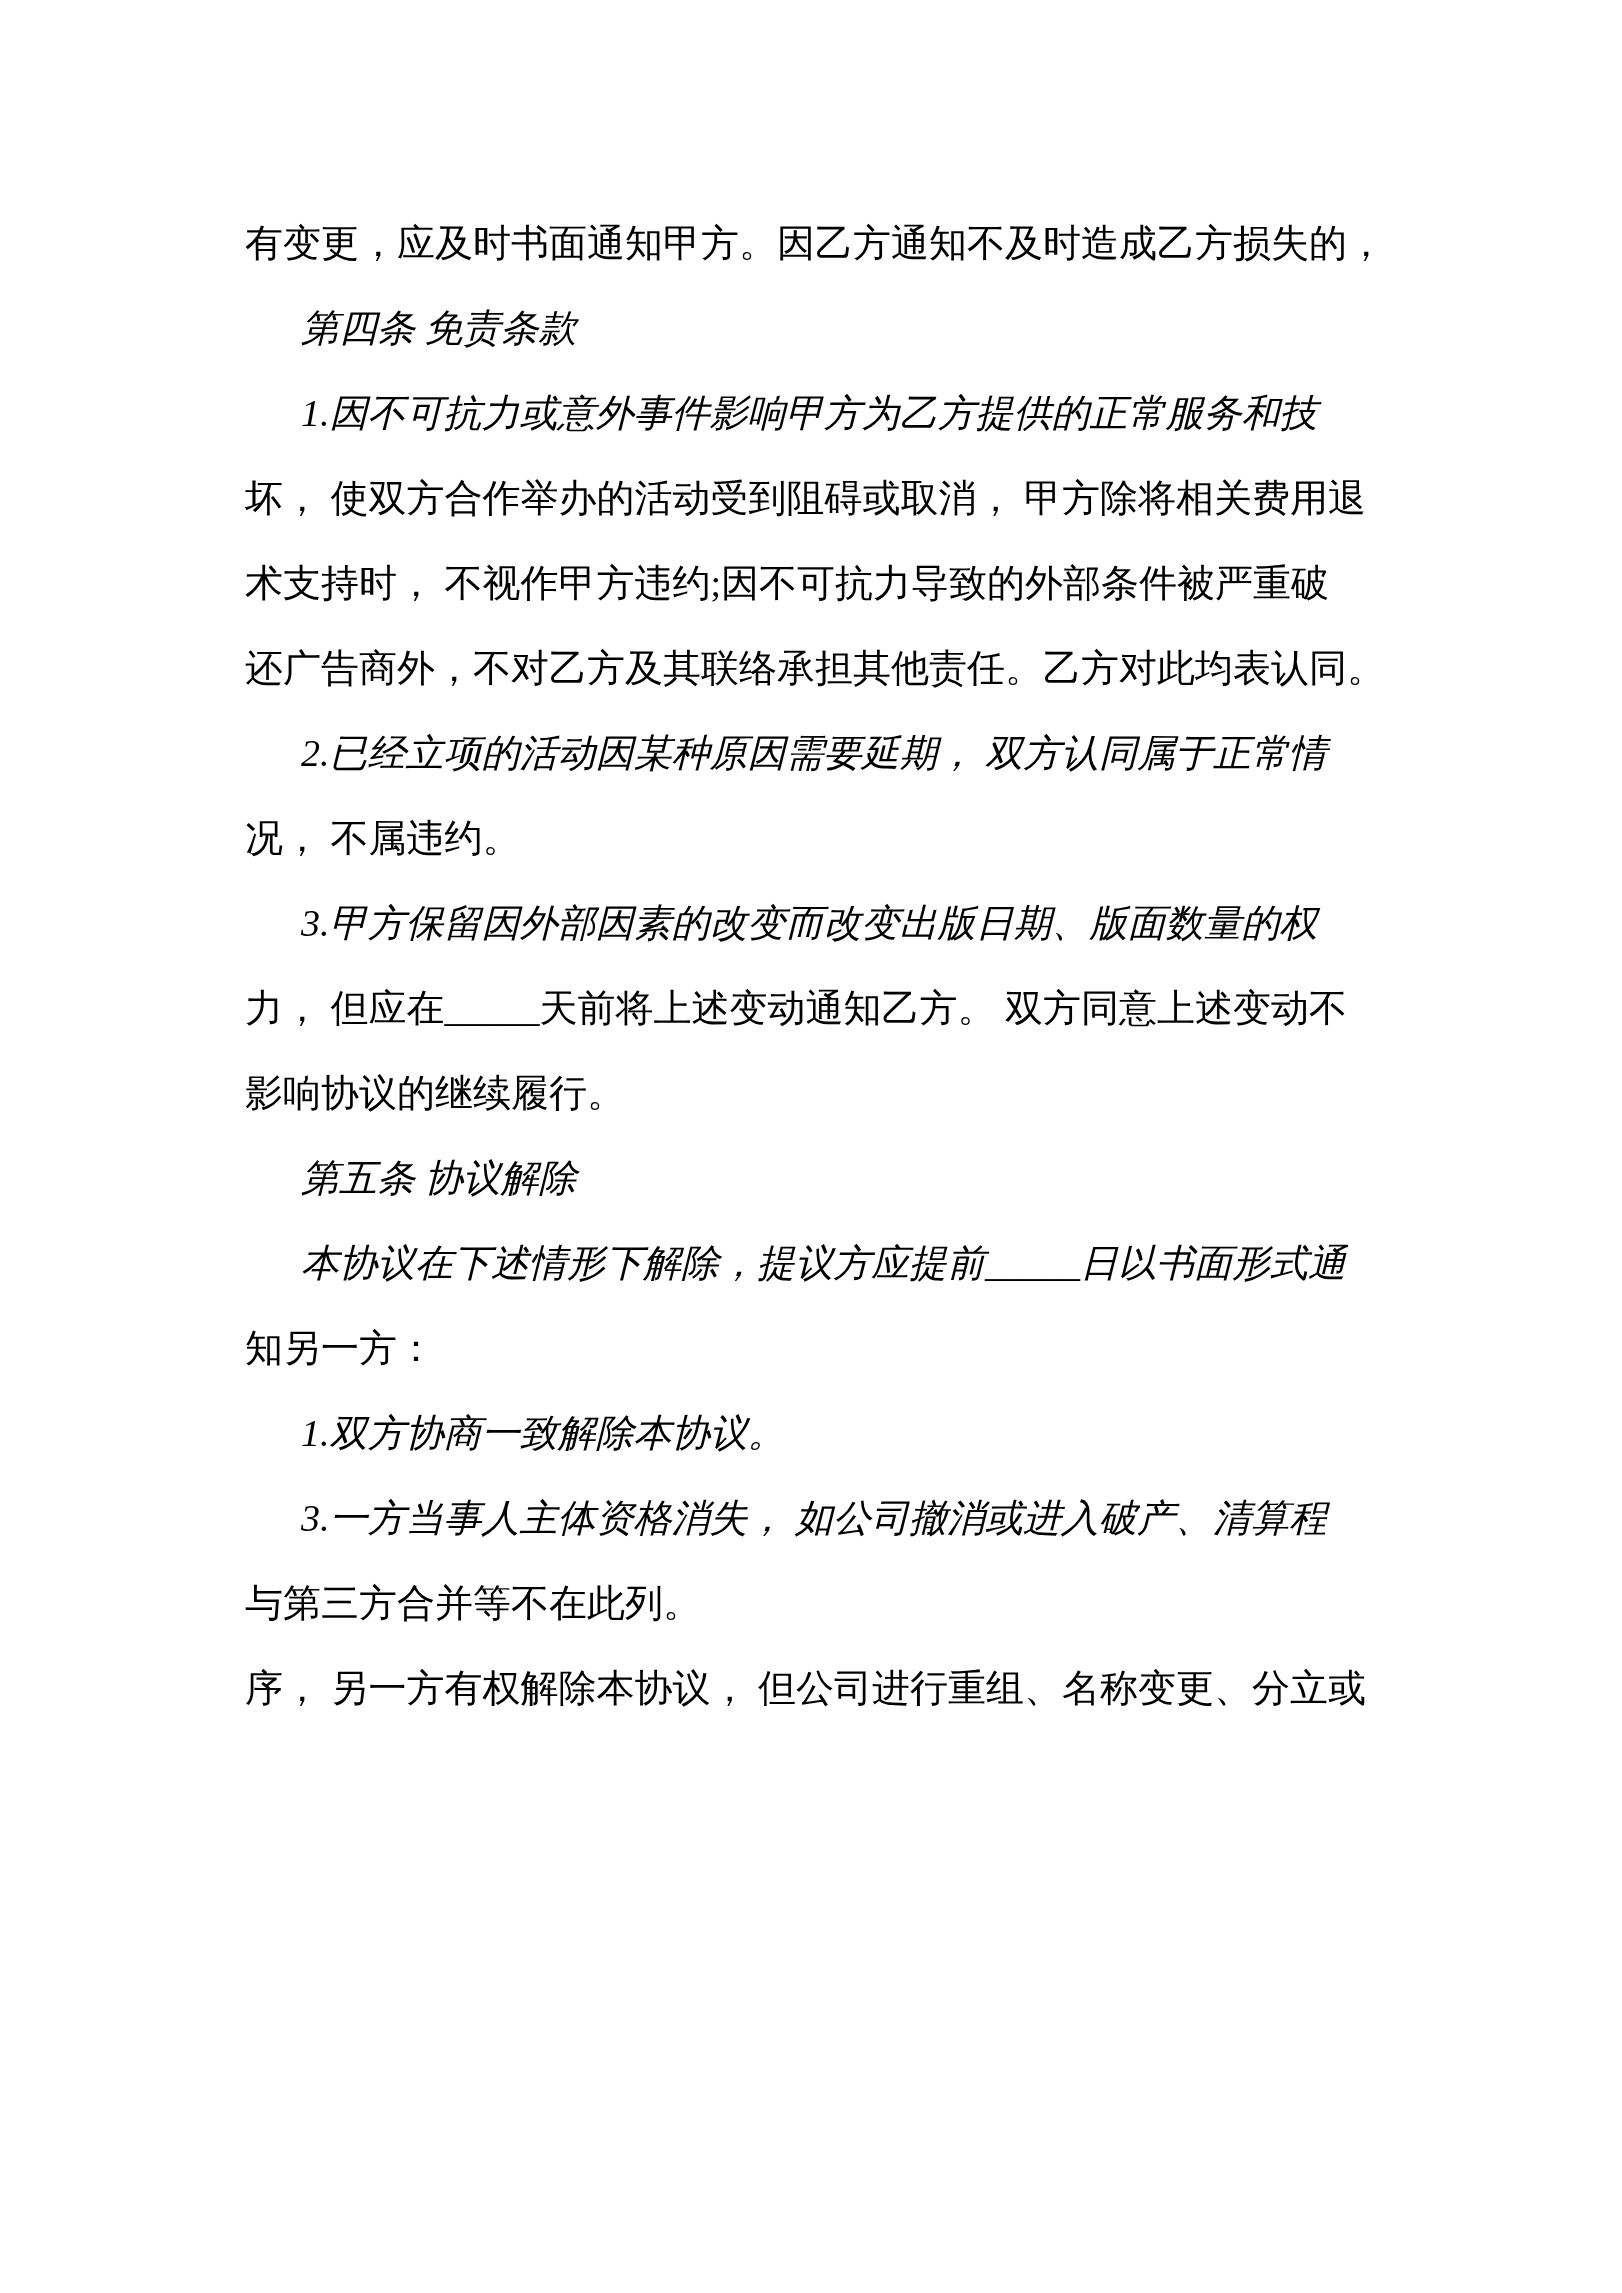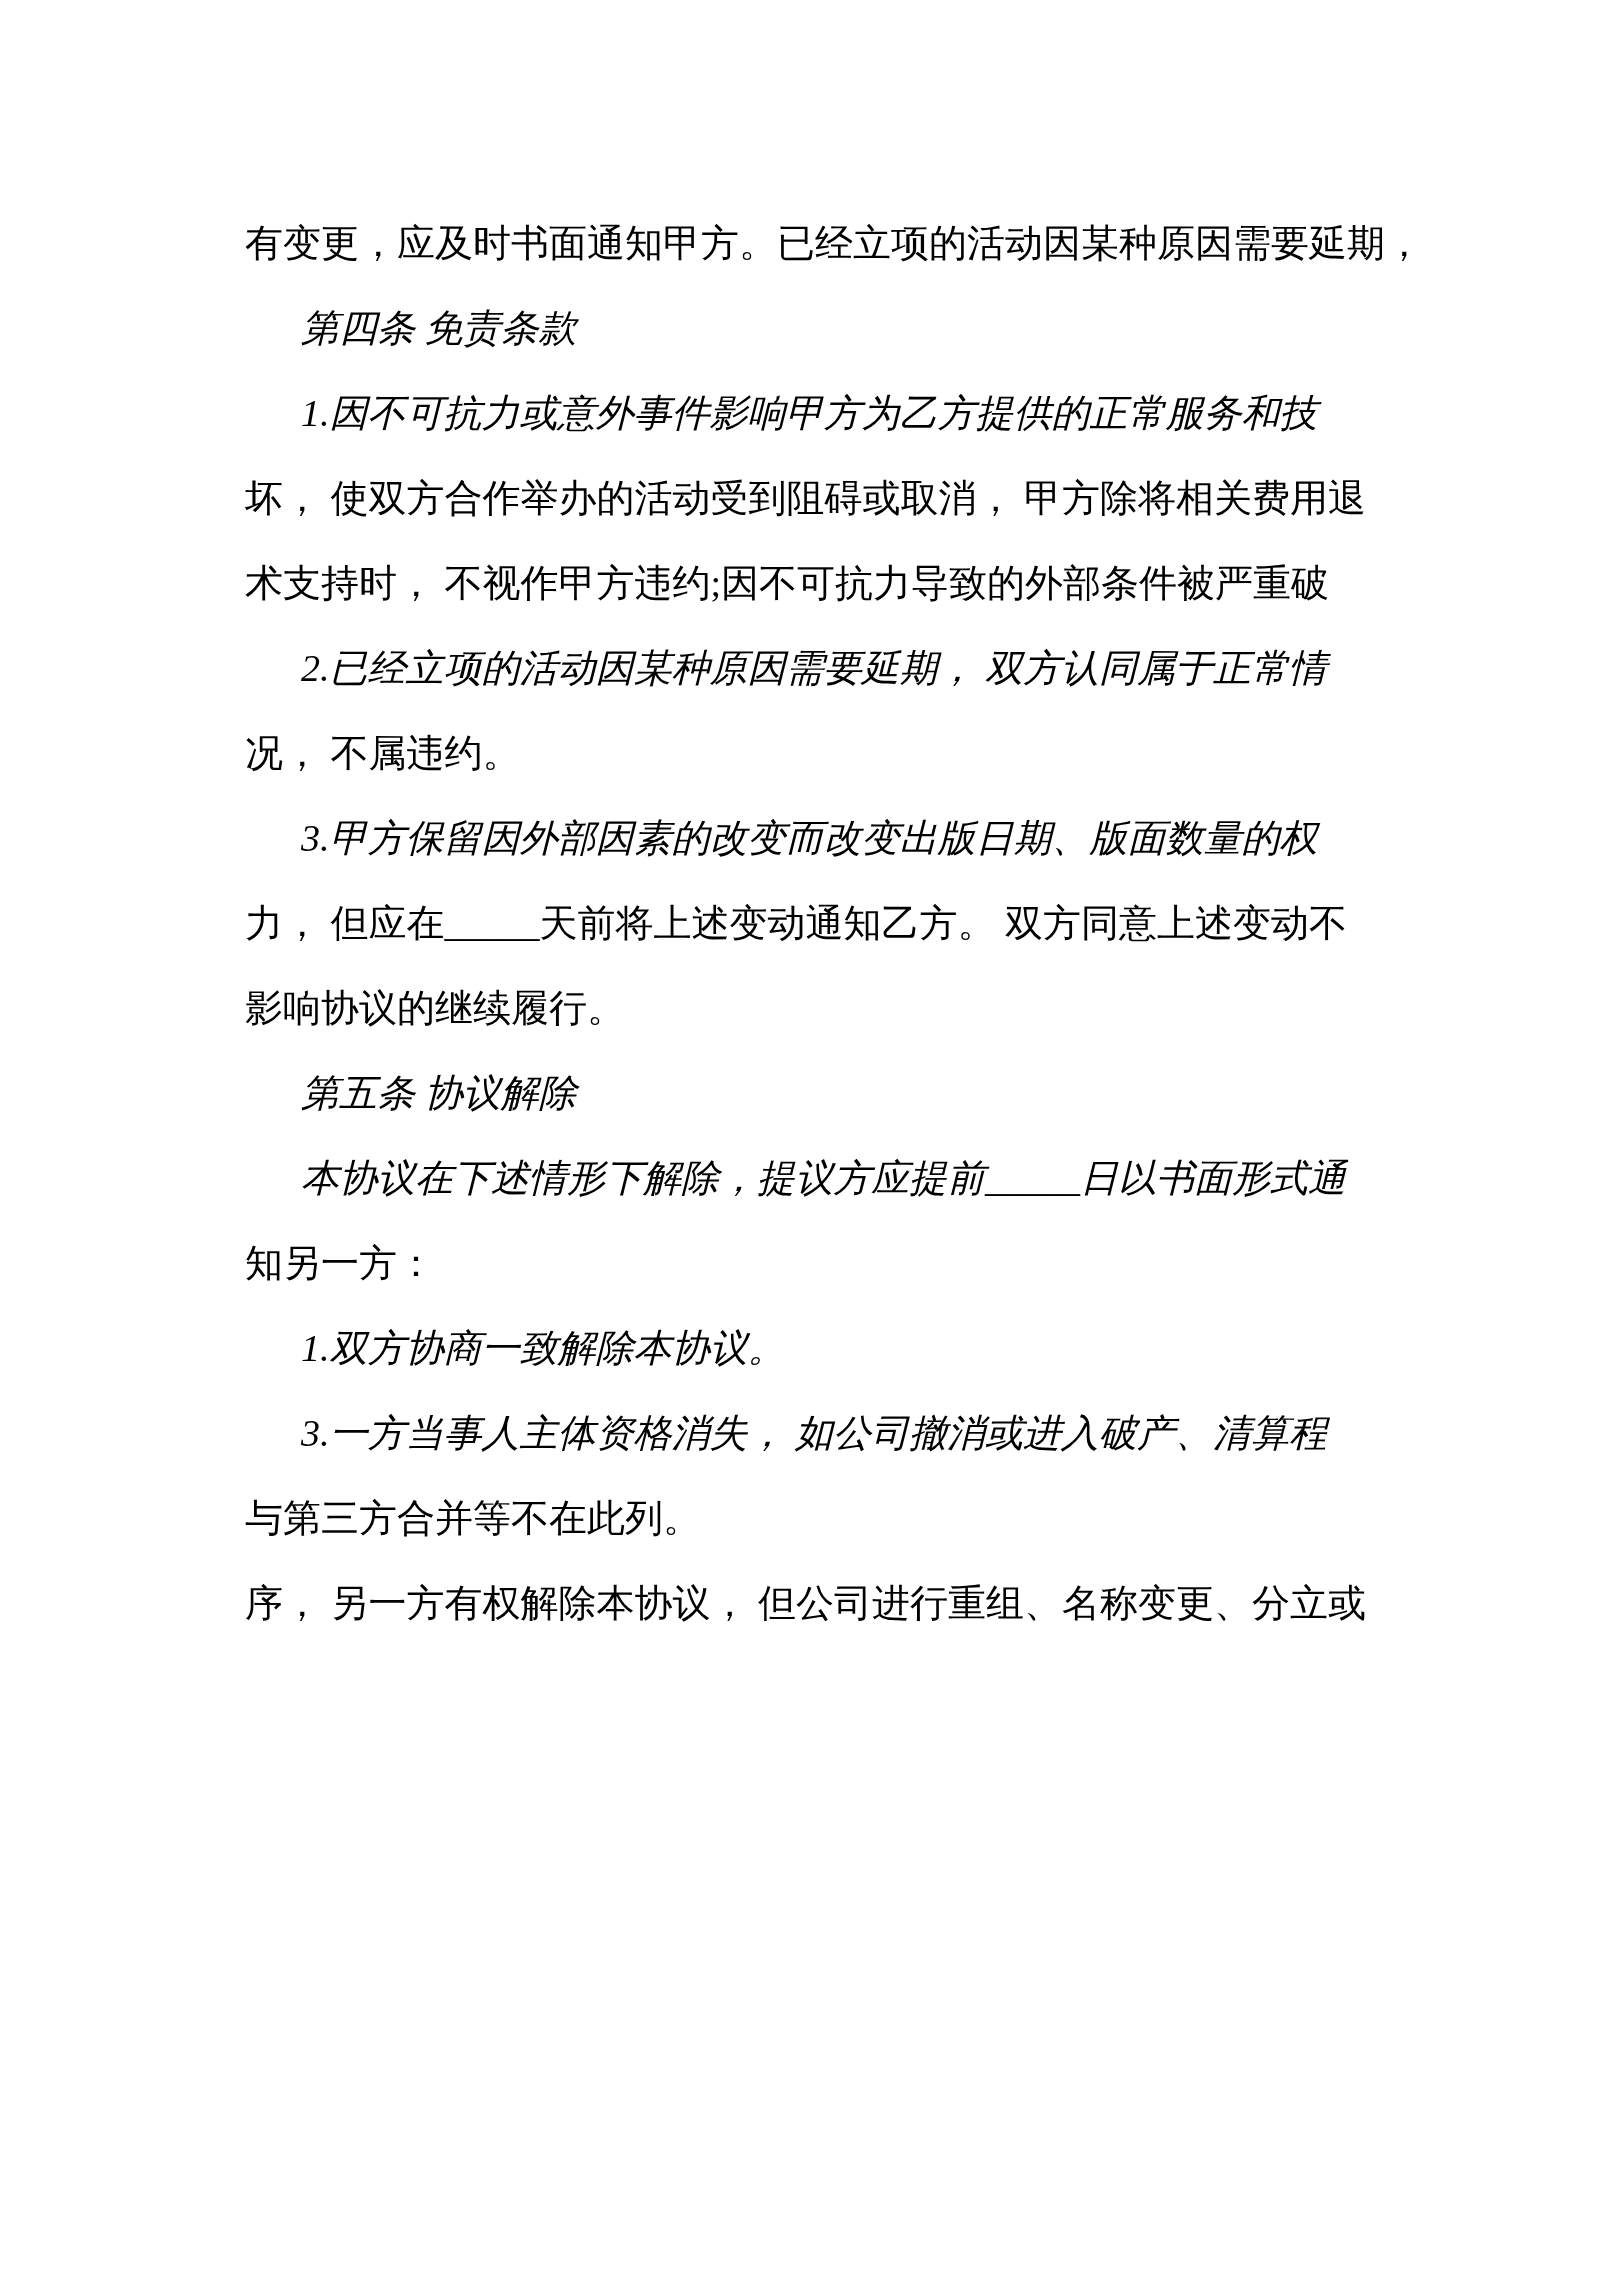--- a/index.html
+++ b/index.html
@@ -31,25 +31,26 @@
   .doc-line.indent {
     padding-left: 56px;
     font-style: italic;
   }
 </style>
 </head>
 <body>
 
 <div class="page">
   <div class="doc-body">
-      <div class="doc-line">有变更，应及时书面通知甲方。已经立项的活动因某种原因需要延期，</div>
+      <div class="doc-line">有变更，应及时书面通知甲方。因乙方通知不及时造成乙方损失的，</div>
       <div class="doc-line indent">第四条 免责条款</div>
       <div class="doc-line indent">1.因不可抗力或意外事件影响甲方为乙方提供的正常服务和技</div>
       <div class="doc-line">坏， 使双方合作举办的活动受到阻碍或取消， 甲方除将相关费用退</div>
       <div class="doc-line">术支持时， 不视作甲方违约;因不可抗力导致的外部条件被严重破</div>
+      <div class="doc-line">还广告商外，不对乙方及其联络承担其他责任。乙方对此均表认同。</div>
       <div class="doc-line indent">2.已经立项的活动因某种原因需要延期， 双方认同属于正常情</div>
       <div class="doc-line">况， 不属违约。</div>
       <div class="doc-line indent">3.甲方保留因外部因素的改变而改变出版日期、版面数量的权</div>
       <div class="doc-line">力， 但应在_____天前将上述变动通知乙方。 双方同意上述变动不</div>
       <div class="doc-line">影响协议的继续履行。</div>
       <div class="doc-line indent">第五条 协议解除</div>
       <div class="doc-line indent">本协议在下述情形下解除，提议方应提前_____日以书面形式通</div>
       <div class="doc-line">知另一方：</div>
       <div class="doc-line indent">1.双方协商一致解除本协议。</div>
       <div class="doc-line indent">3.一方当事人主体资格消失， 如公司撤消或进入破产、清算程</div>

